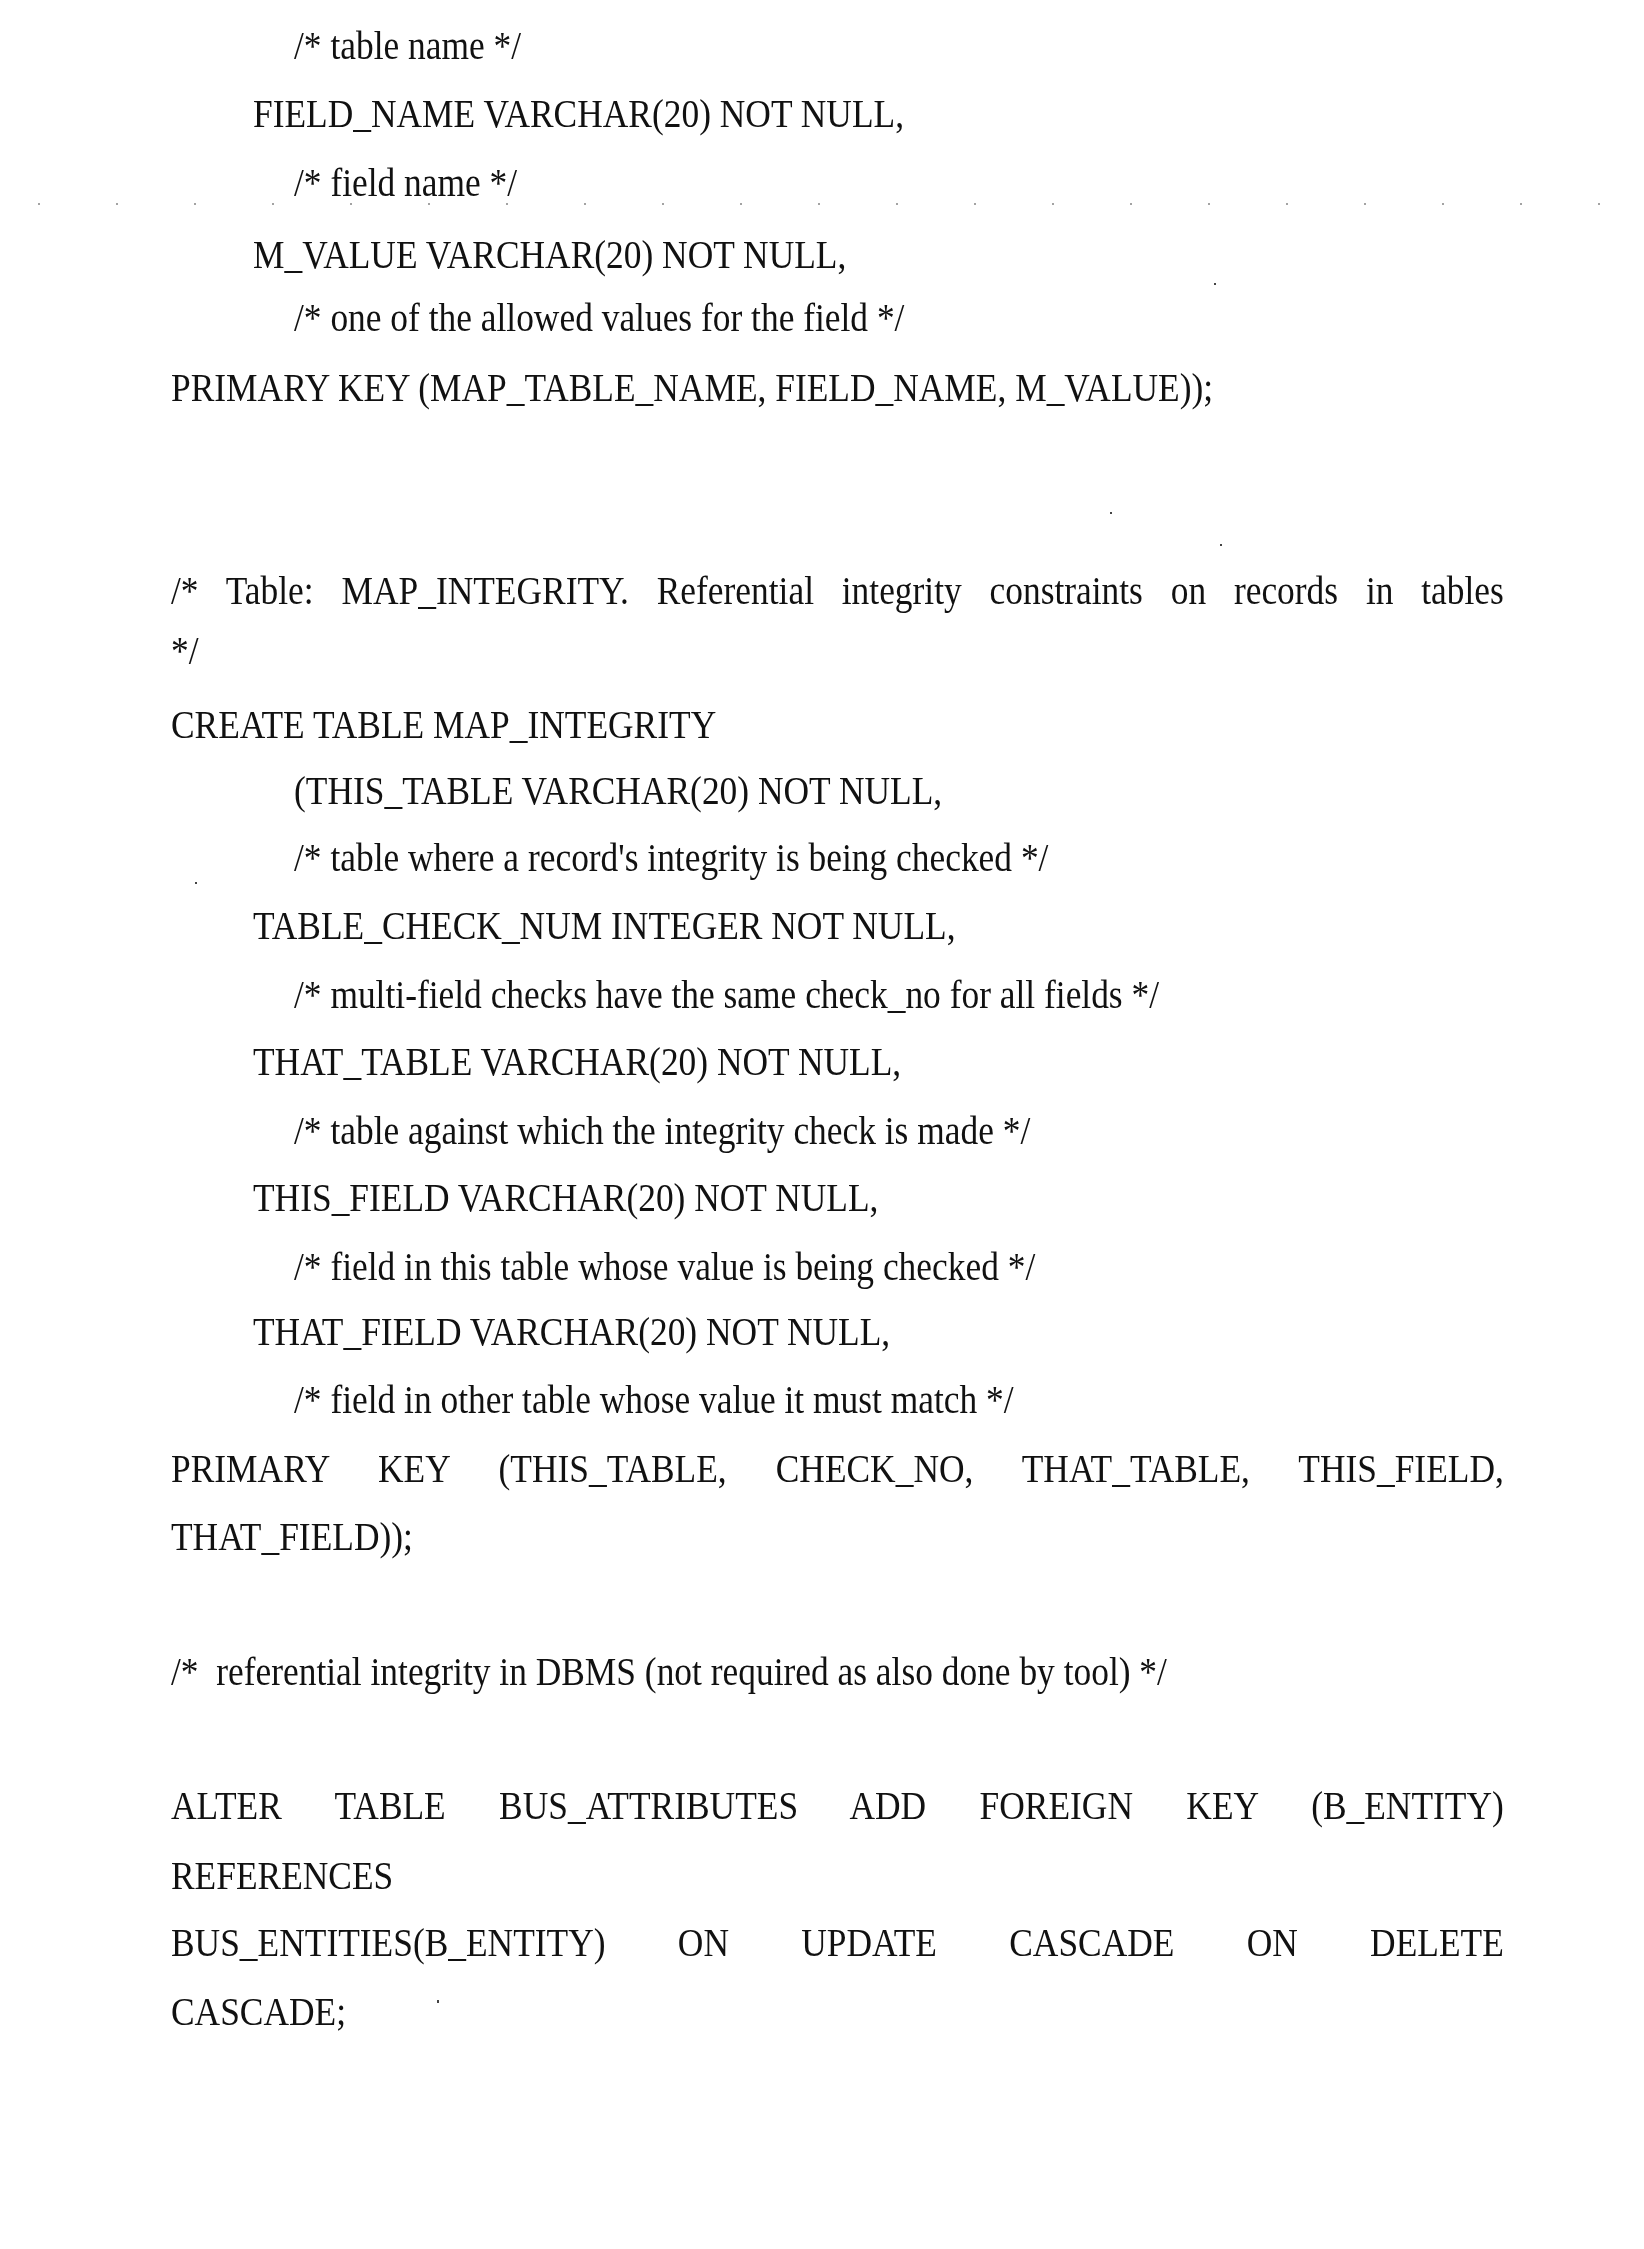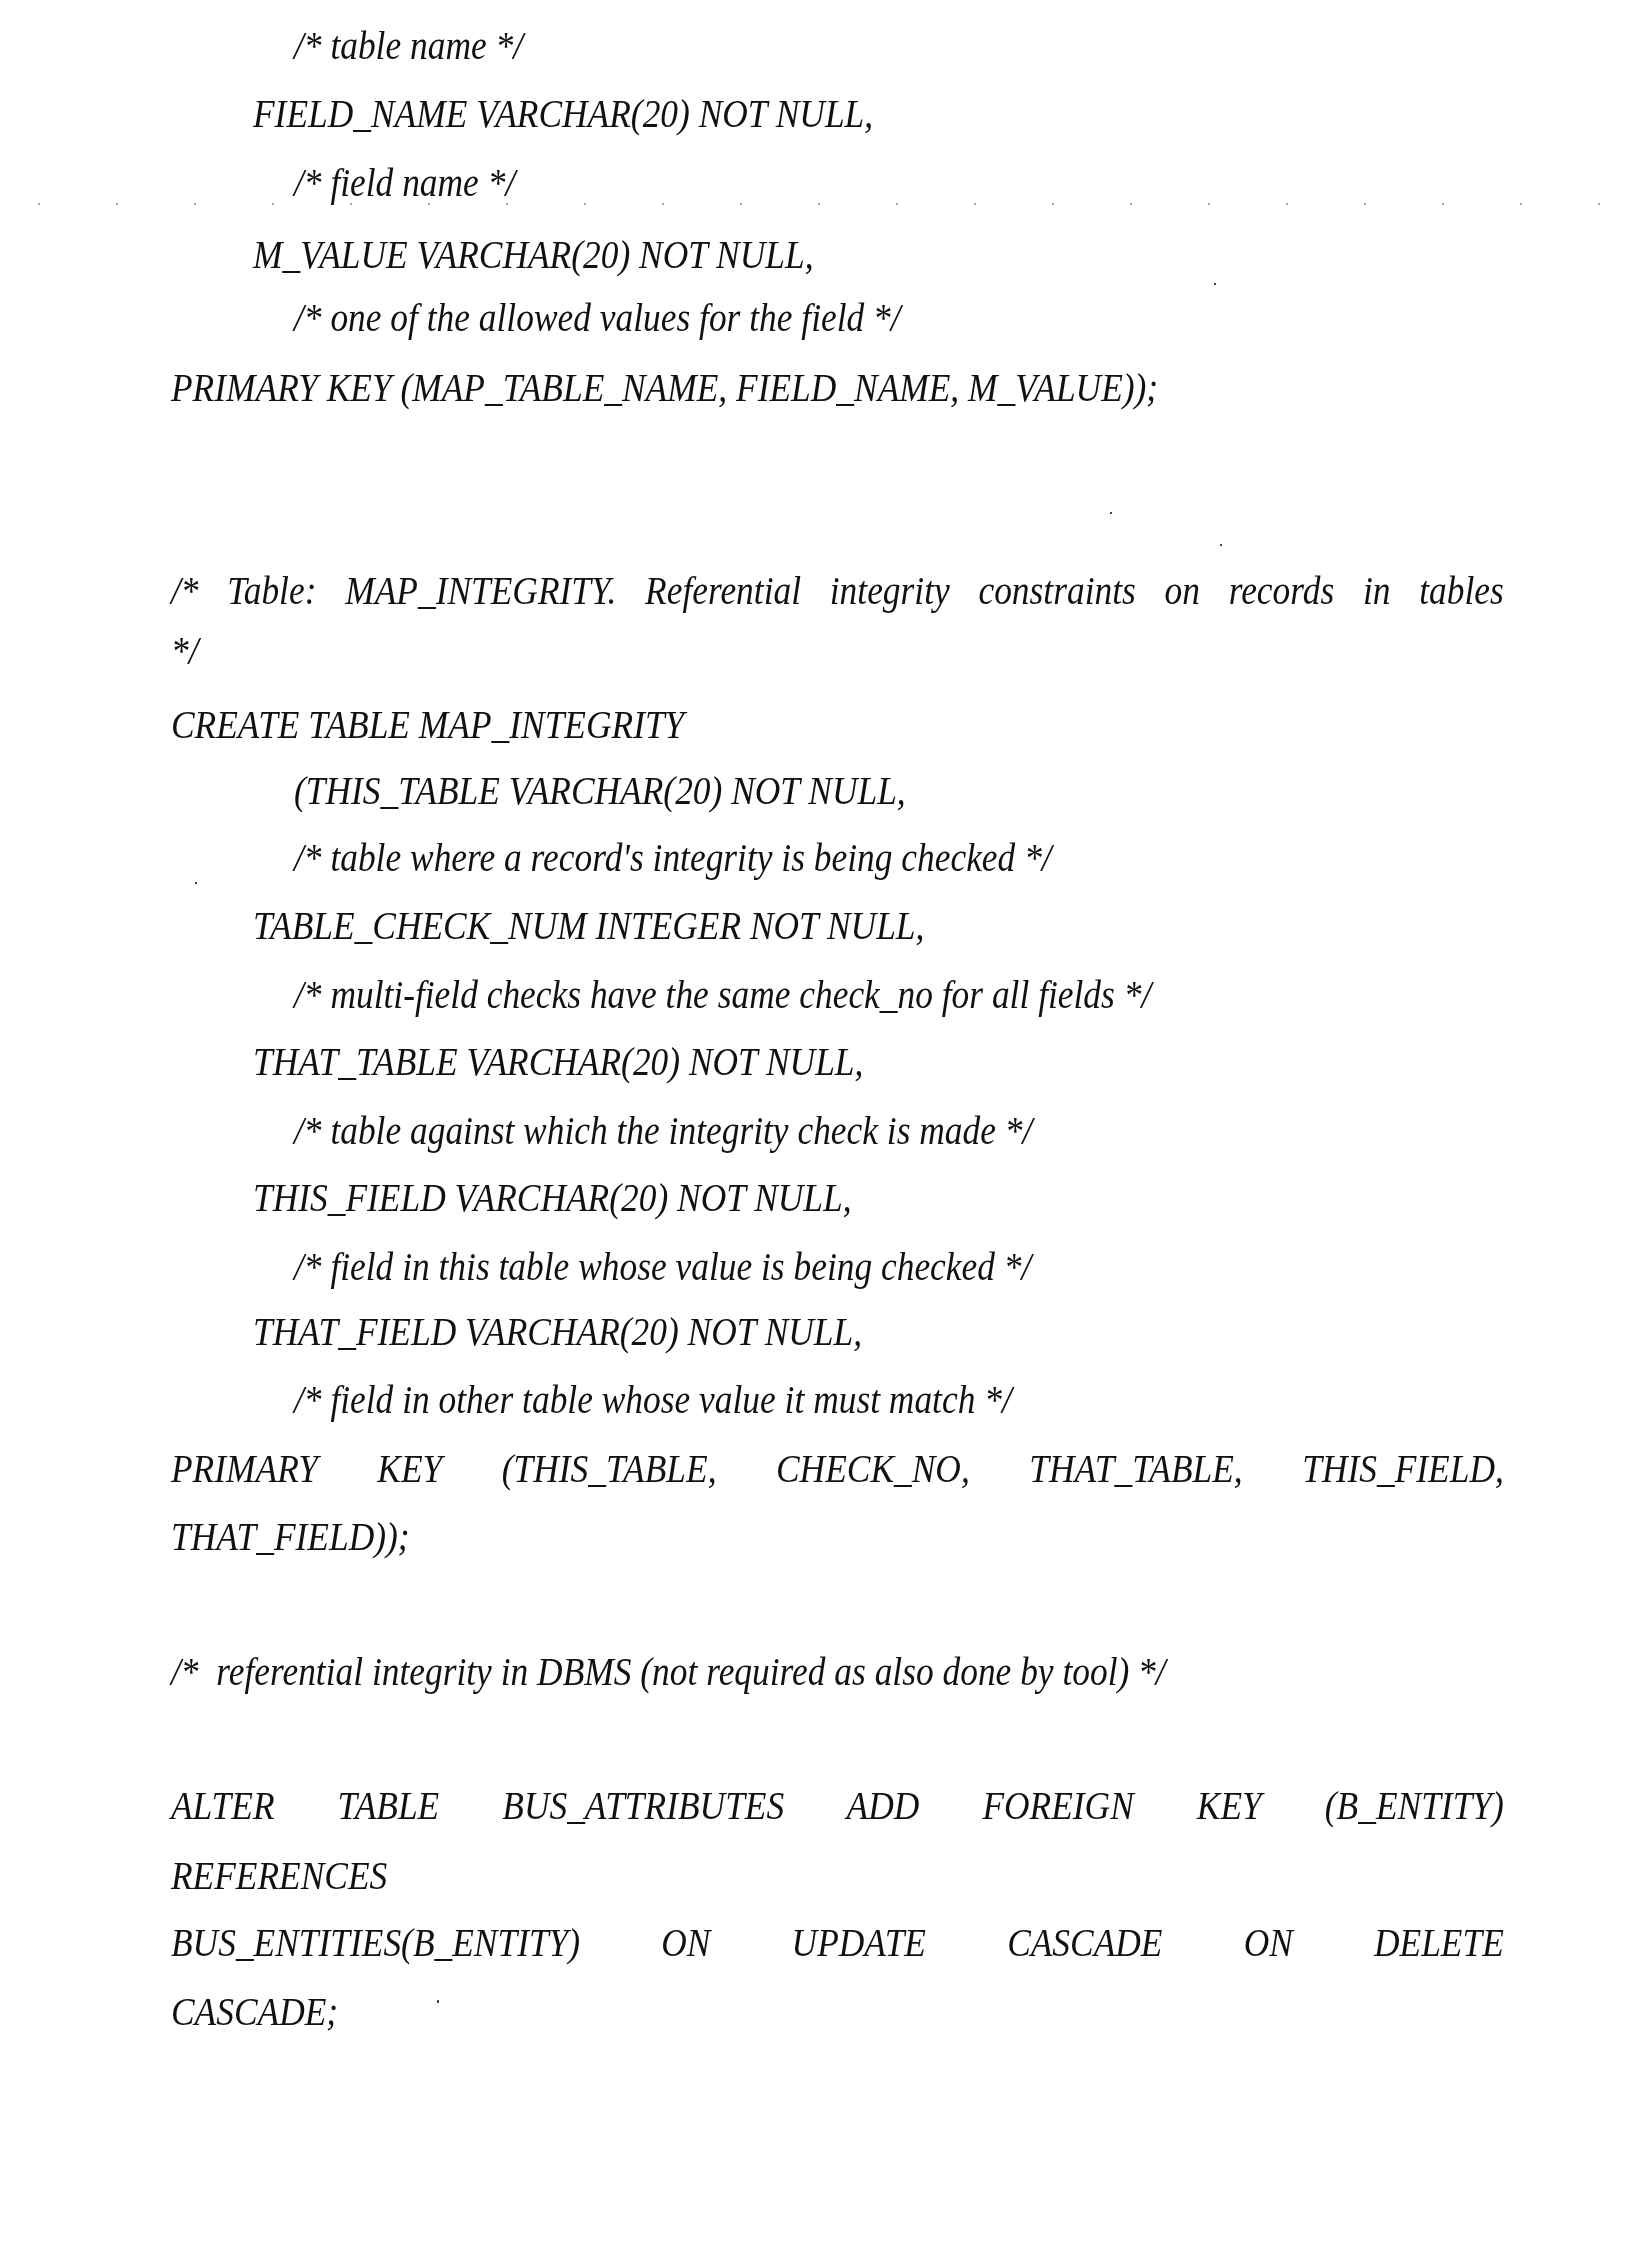--- a/index.html
+++ b/index.html
@@ -12,21 +12,20 @@
     height: 2250px;
     position: relative;
     overflow: hidden;
   }
   .page {
     position: absolute;
     left: 0; top: 0;
     width: 1645px;
     height: 2250px;
     background: #ffffff;
-    font-style: italic;
   }
   .ln {
     position: absolute;
     margin: 0;
     white-space: pre;
     font-family: "Liberation Serif", "DejaVu Serif", serif;
     font-size: 40px;
     line-height: 40px;
     color: #111111;
     transform: scaleX(0.885);

